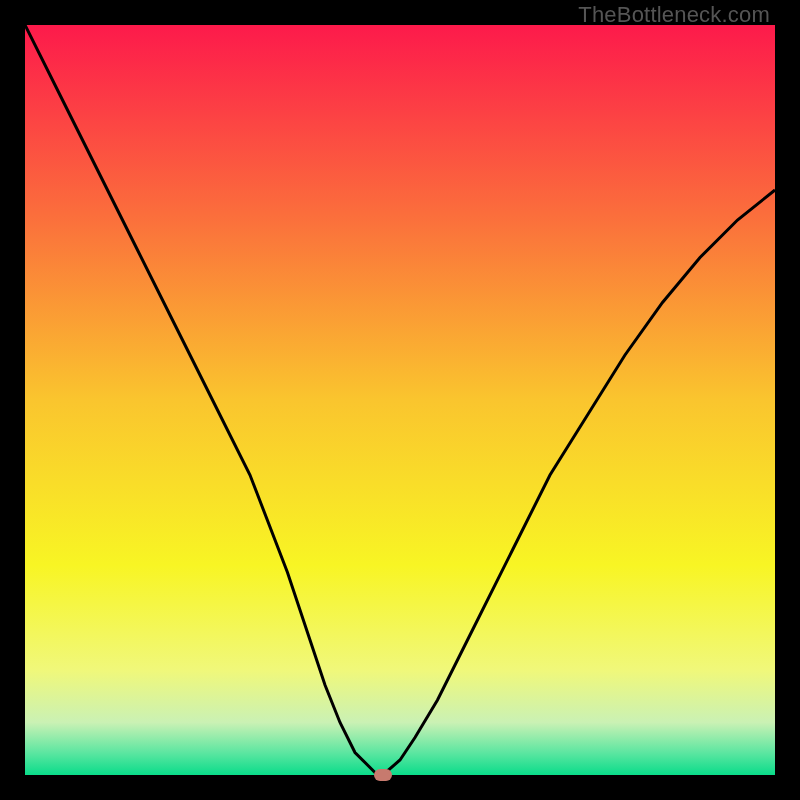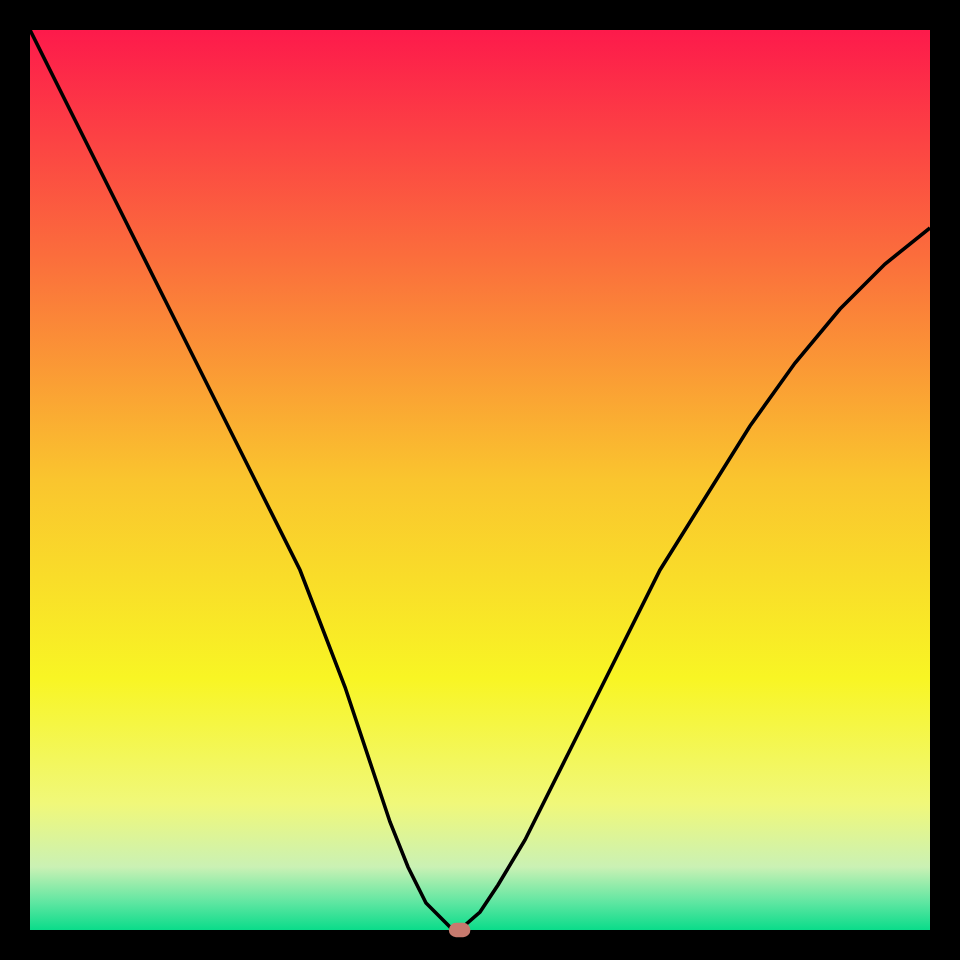--- a/index.html
+++ b/index.html
@@ -15,20 +15,21 @@
     .marker {
       position: absolute; width: 18px; height: 12px;
       background: #c77a6e; border-radius: 8px;
       transform: translate(-50%, -50%);
     }
   </style>
 </head>
 <body>
 
 <div class="frame">
+  <div class="watermark">TheBottleneck.com</div>
   <div class="plot-area">
     <svg id="plot-svg" width="750" height="750" viewBox="0 0 750 750">
       <defs>
         <linearGradient id="bg-grad" x1="0" y1="0" x2="0" y2="1">
             <stop offset="0%" stop-color="#fd1a4b"></stop>
             <stop offset="25%" stop-color="#fb6d3c"></stop>
             <stop offset="50%" stop-color="#fac52e"></stop>
             <stop offset="72%" stop-color="#f8f524"></stop>
             <stop offset="86%" stop-color="#f0f87a"></stop>
             <stop offset="93%" stop-color="#caf1b4"></stop>

